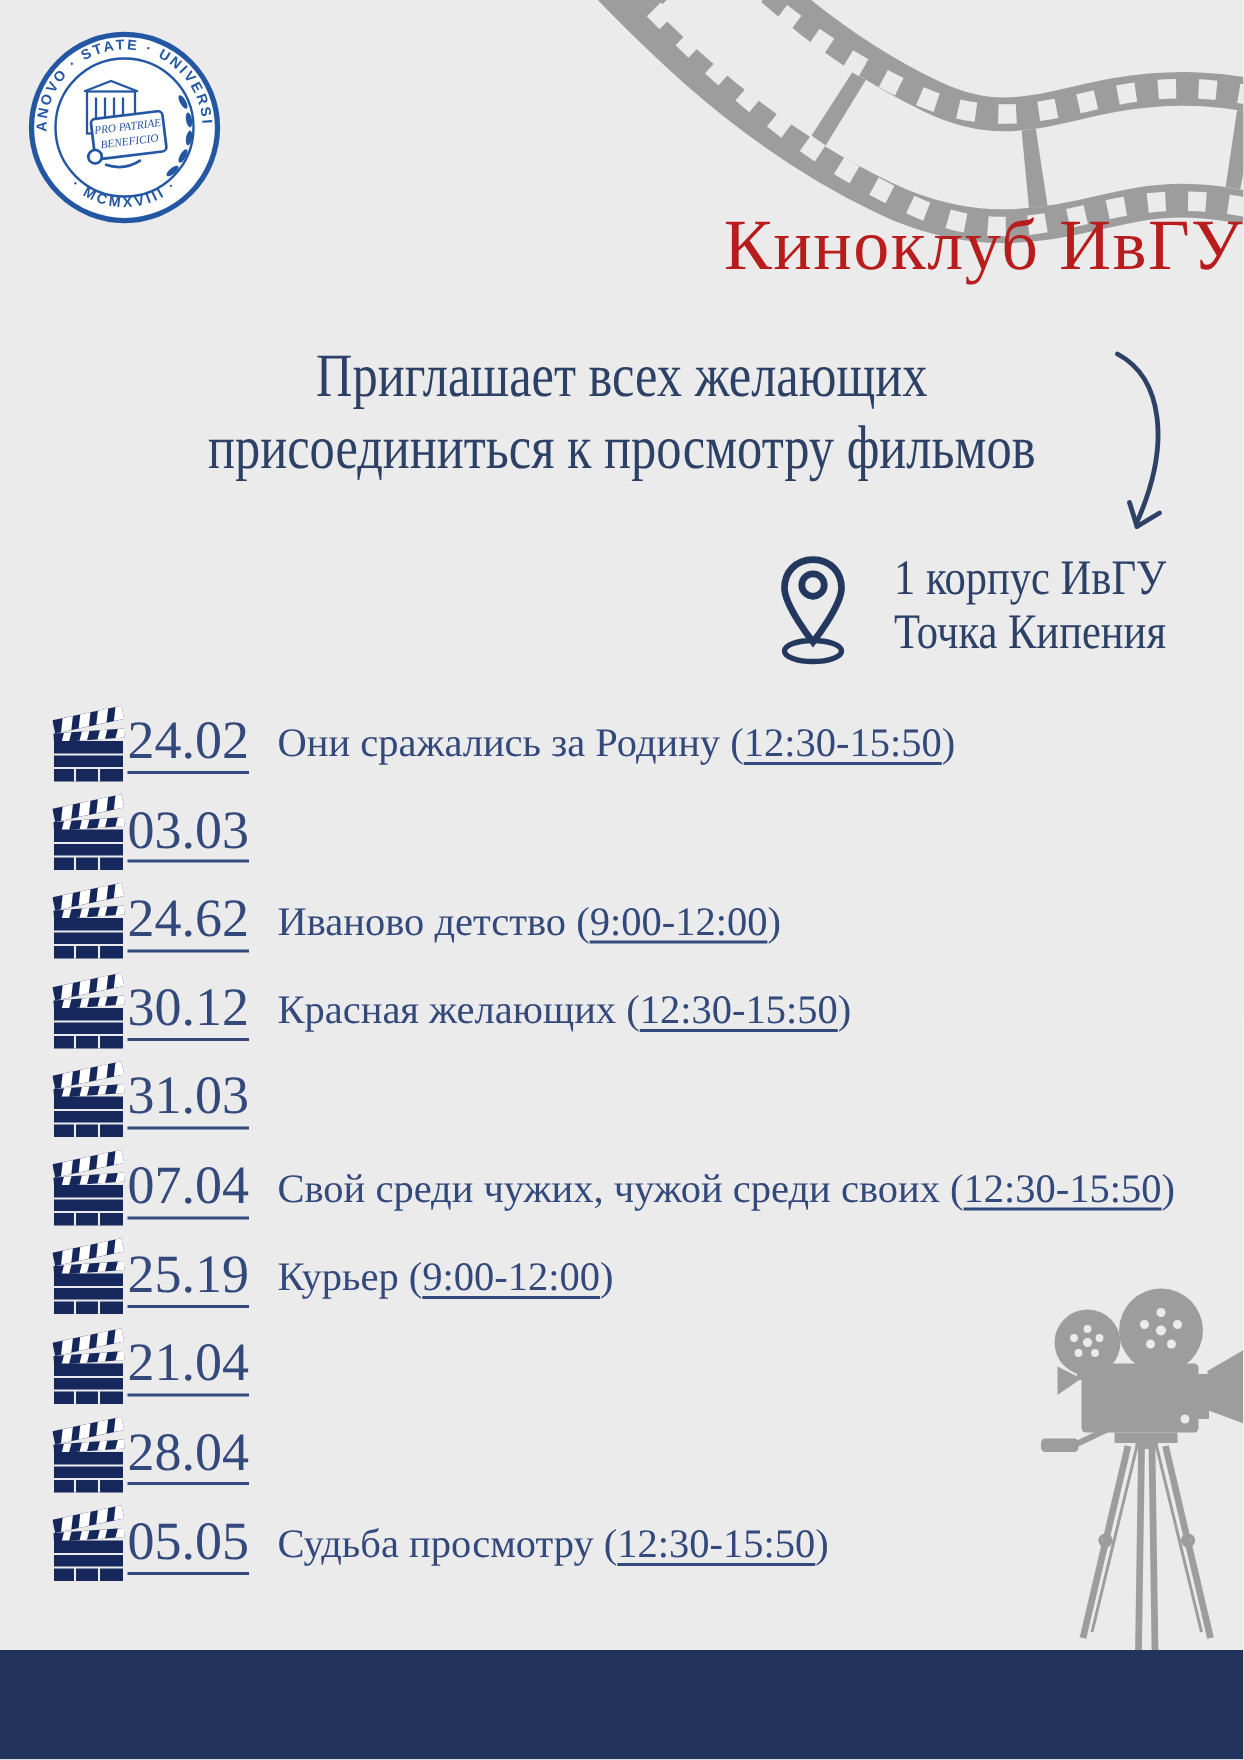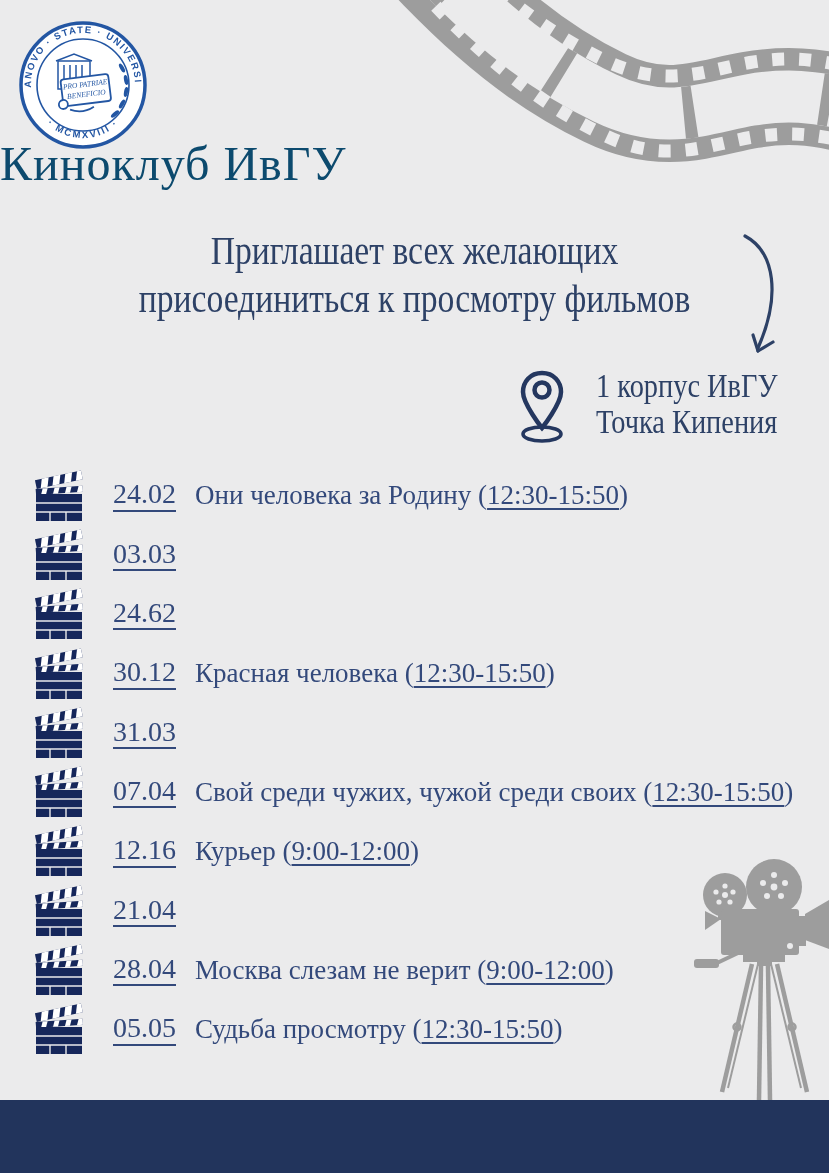--- a/index.html
+++ b/index.html
@@ -12,21 +12,21 @@
 
   
   .film-strip{position:absolute; left:0; top:0; pointer-events:none;}
   .camera{position:absolute; left:638px; top:852px; z-index:3;}
   .footer-bar{position:absolute; left:0; top:1100px; width:829px; height:73px; z-index:2;}
 
   .logo{position:absolute; left:18px; top:20px;}
 
   .title{
     position:absolute; left:0; top:136px; width:829px;
-    text-align:left; font-size:48px; color:#0c4a6e; letter-spacing:1px;
+    text-align:right; font-size:48px; color:#b91c1c; letter-spacing:1px;
   }
   .sub{
     position:absolute; left:0; width:829px; text-align:center;
     font-size:41px; color:#2d4166;
     transform:scaleX(0.82); transform-origin:50% 50%;
     white-space:nowrap;
   }
   .sub1{top:226px;}
   .sub2{top:274px;}
 
@@ -36,21 +36,21 @@
   .loc{
     position:absolute; left:596px; top:368px; width:300px;
     font-size:33px; line-height:36px; color:#2d4166;
     transform:scaleX(0.86); transform-origin:0 0; white-space:nowrap;
   }
 
   .schedule{position:absolute; left:35px; top:466px; width:790px;}
   .row{display:flex; align-items:center; height:59.3px;}
   .clap{width:50px; height:52px; flex:none;}
   .date{
-    margin-left:28px; font-size:28px; color:#33497b;
+    margin-left:0; font-size:36px; color:#33497b;
     border-bottom:2px solid #33497b; padding-bottom:1px; line-height:1.05;
     flex:none;
   }
   .film{margin-left:19px; font-size:27px; color:#33497b; white-space:nowrap;}
   .film u{text-decoration-thickness:2px; text-underline-offset:4px;text-decoration:underline;}
 </style>
 </head>
 <body>
 
 <div class="poster">
@@ -148,21 +148,21 @@
           <polygon points="32,19 37,19 35,25 30,25" fill="#ffffff"></polygon>
           <polygon points="44,19 48,19 48,25 42,25" fill="#ffffff"></polygon>
         </g>
         <rect x="1" y="24" width="46" height="27" fill="#16275b"></rect>
         <line x1="1" y1="33" x2="47" y2="33" stroke="#ebebec" stroke-width="1.4"></line>
         <line x1="1" y1="42" x2="47" y2="42" stroke="#ebebec" stroke-width="1.4"></line>
         <line x1="15" y1="42" x2="15" y2="51" stroke="#ebebec" stroke-width="1.4"></line>
         <line x1="31" y1="42" x2="31" y2="51" stroke="#ebebec" stroke-width="1.4"></line>
       </svg>
       <span class="date">24.02</span>
-      <span class="film"><span>Они человека за  Родину</span> <span>(</span><u>12:30-15:50</u><span>)</span></span>
+      <span class="film"><span>Они сражались за  Родину</span> <span>(</span><u>12:30-15:50</u><span>)</span></span>
     </div>
 
     <div class="row">
       <svg class="clap" viewBox="0 0 50 52">
         <g transform="rotate(-12 2 20)">
           <rect x="2" y="10" width="47" height="9" fill="#16275b"></rect>
           <polygon points="9,10 16,10 13,19 6,19" fill="#ffffff"></polygon>
           <polygon points="21,10 28,10 25,19 18,19" fill="#ffffff"></polygon>
           <polygon points="33,10 40,10 37,19 30,19" fill="#ffffff"></polygon>
           <polygon points="45,10 49,10 49,19 42,19" fill="#ffffff"></polygon>
@@ -199,20 +199,21 @@
           <polygon points="32,19 37,19 35,25 30,25" fill="#ffffff"></polygon>
           <polygon points="44,19 48,19 48,25 42,25" fill="#ffffff"></polygon>
         </g>
         <rect x="1" y="24" width="46" height="27" fill="#16275b"></rect>
         <line x1="1" y1="33" x2="47" y2="33" stroke="#ebebec" stroke-width="1.4"></line>
         <line x1="1" y1="42" x2="47" y2="42" stroke="#ebebec" stroke-width="1.4"></line>
         <line x1="15" y1="42" x2="15" y2="51" stroke="#ebebec" stroke-width="1.4"></line>
         <line x1="31" y1="42" x2="31" y2="51" stroke="#ebebec" stroke-width="1.4"></line>
       </svg>
       <span class="date">24.62</span>
+      <span class="film"><span>Иваново детство</span> <span>(</span><u>9:00-12:00</u><span>)</span></span>
     </div>
 
     <div class="row">
       <svg class="clap" viewBox="0 0 50 52">
         <g transform="rotate(-12 2 20)">
           <rect x="2" y="10" width="47" height="9" fill="#16275b"></rect>
           <polygon points="9,10 16,10 13,19 6,19" fill="#ffffff"></polygon>
           <polygon points="21,10 28,10 25,19 18,19" fill="#ffffff"></polygon>
           <polygon points="33,10 40,10 37,19 30,19" fill="#ffffff"></polygon>
           <polygon points="45,10 49,10 49,19 42,19" fill="#ffffff"></polygon>
@@ -224,21 +225,21 @@
           <polygon points="32,19 37,19 35,25 30,25" fill="#ffffff"></polygon>
           <polygon points="44,19 48,19 48,25 42,25" fill="#ffffff"></polygon>
         </g>
         <rect x="1" y="24" width="46" height="27" fill="#16275b"></rect>
         <line x1="1" y1="33" x2="47" y2="33" stroke="#ebebec" stroke-width="1.4"></line>
         <line x1="1" y1="42" x2="47" y2="42" stroke="#ebebec" stroke-width="1.4"></line>
         <line x1="15" y1="42" x2="15" y2="51" stroke="#ebebec" stroke-width="1.4"></line>
         <line x1="31" y1="42" x2="31" y2="51" stroke="#ebebec" stroke-width="1.4"></line>
       </svg>
       <span class="date">30.12</span>
-      <span class="film"><span>Красная человека</span> <span>(</span><u>12:30-15:50</u><span>)</span></span>
+      <span class="film"><span>Красная желающих</span> <span>(</span><u>12:30-15:50</u><span>)</span></span>
     </div>
 
     <div class="row">
       <svg class="clap" viewBox="0 0 50 52">
         <g transform="rotate(-12 2 20)">
           <rect x="2" y="10" width="47" height="9" fill="#16275b"></rect>
           <polygon points="9,10 16,10 13,19 6,19" fill="#ffffff"></polygon>
           <polygon points="21,10 28,10 25,19 18,19" fill="#ffffff"></polygon>
           <polygon points="33,10 40,10 37,19 30,19" fill="#ffffff"></polygon>
           <polygon points="45,10 49,10 49,19 42,19" fill="#ffffff"></polygon>
@@ -300,21 +301,21 @@
           <polygon points="20,19 25,19 23,25 18,25" fill="#ffffff"></polygon>
           <polygon points="32,19 37,19 35,25 30,25" fill="#ffffff"></polygon>
           <polygon points="44,19 48,19 48,25 42,25" fill="#ffffff"></polygon>
         </g>
         <rect x="1" y="24" width="46" height="27" fill="#16275b"></rect>
         <line x1="1" y1="33" x2="47" y2="33" stroke="#ebebec" stroke-width="1.4"></line>
         <line x1="1" y1="42" x2="47" y2="42" stroke="#ebebec" stroke-width="1.4"></line>
         <line x1="15" y1="42" x2="15" y2="51" stroke="#ebebec" stroke-width="1.4"></line>
         <line x1="31" y1="42" x2="31" y2="51" stroke="#ebebec" stroke-width="1.4"></line>
       </svg>
-      <span class="date">12.16</span>
+      <span class="date">25.19</span>
       <span class="film"><span>Курьер </span> <span>(</span><u>9:00-12:00</u><span>)</span></span>
     </div>
 
     <div class="row">
       <svg class="clap" viewBox="0 0 50 52">
         <g transform="rotate(-12 2 20)">
           <rect x="2" y="10" width="47" height="9" fill="#16275b"></rect>
           <polygon points="9,10 16,10 13,19 6,19" fill="#ffffff"></polygon>
           <polygon points="21,10 28,10 25,19 18,19" fill="#ffffff"></polygon>
           <polygon points="33,10 40,10 37,19 30,19" fill="#ffffff"></polygon>
@@ -352,21 +353,20 @@
           <polygon points="32,19 37,19 35,25 30,25" fill="#ffffff"></polygon>
           <polygon points="44,19 48,19 48,25 42,25" fill="#ffffff"></polygon>
         </g>
         <rect x="1" y="24" width="46" height="27" fill="#16275b"></rect>
         <line x1="1" y1="33" x2="47" y2="33" stroke="#ebebec" stroke-width="1.4"></line>
         <line x1="1" y1="42" x2="47" y2="42" stroke="#ebebec" stroke-width="1.4"></line>
         <line x1="15" y1="42" x2="15" y2="51" stroke="#ebebec" stroke-width="1.4"></line>
         <line x1="31" y1="42" x2="31" y2="51" stroke="#ebebec" stroke-width="1.4"></line>
       </svg>
       <span class="date">28.04</span>
-      <span class="film"><span>Москва слезам не верит</span> <span>(</span><u>9:00-12:00</u><span>)</span></span>
     </div>
 
     <div class="row">
       <svg class="clap" viewBox="0 0 50 52">
         <g transform="rotate(-12 2 20)">
           <rect x="2" y="10" width="47" height="9" fill="#16275b"></rect>
           <polygon points="9,10 16,10 13,19 6,19" fill="#ffffff"></polygon>
           <polygon points="21,10 28,10 25,19 18,19" fill="#ffffff"></polygon>
           <polygon points="33,10 40,10 37,19 30,19" fill="#ffffff"></polygon>
           <polygon points="45,10 49,10 49,19 42,19" fill="#ffffff"></polygon>

